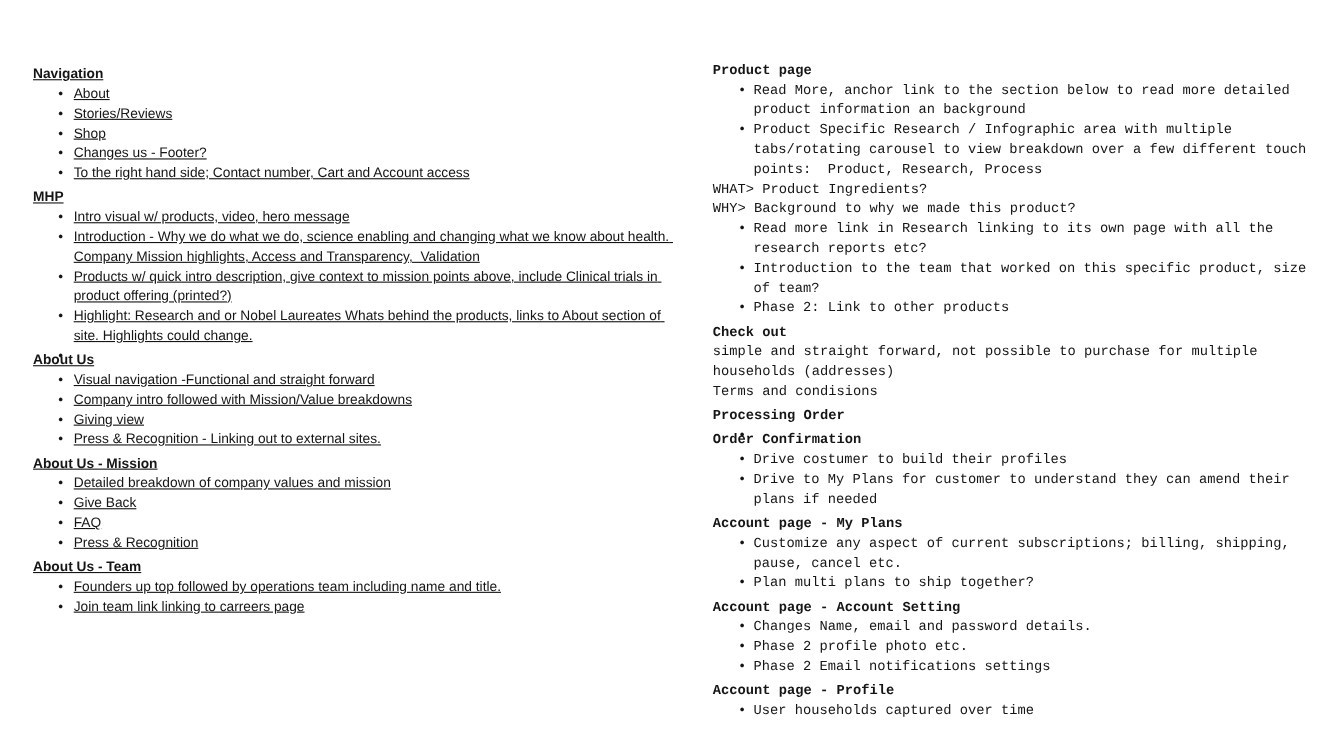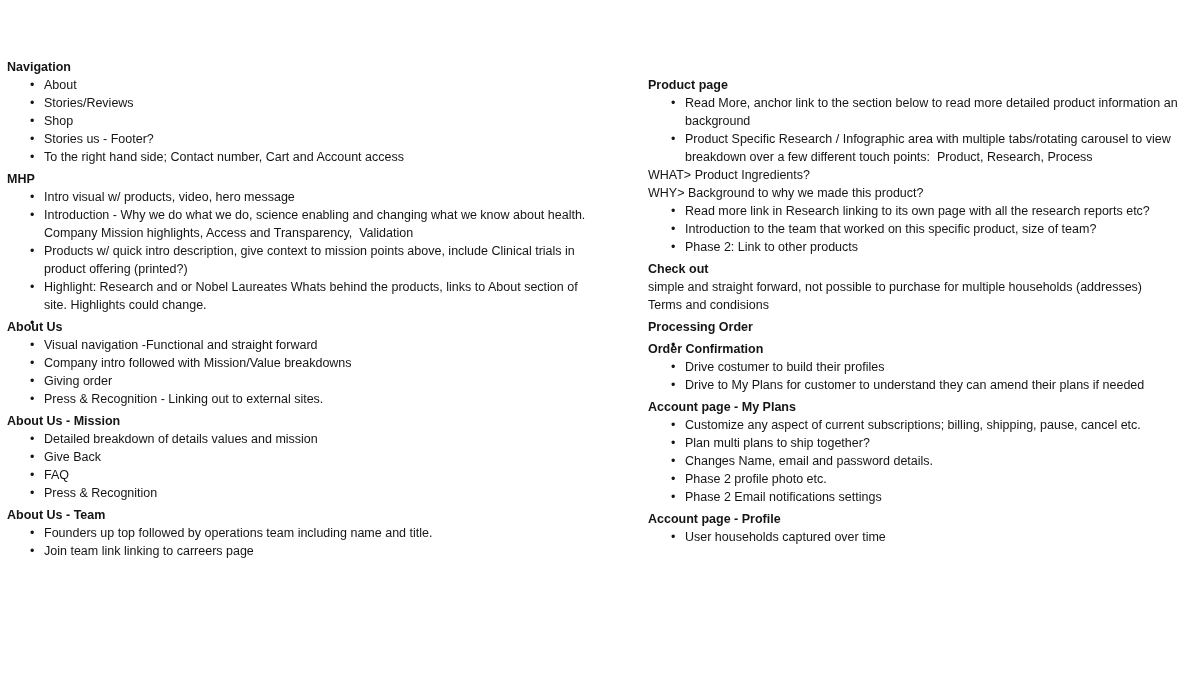--- a/index.html
+++ b/index.html
@@ -16,22 +16,22 @@
     position: relative;
     width: 1200px;
     height: 686px;
     background: #ffffff;
   }
   .col {
     position: absolute;
     font-size: 12.5px;
     line-height: 18px;
   }
-  .col-left  { left: 7px;  top: 58px; width: 592px; }
-  .col-right { left: 648px; top: 76px; width: 552px; }
+  .col-left  { left: 30px;  top: 58px; width: 592px; text-decoration: underline; }
+  .col-right { left: 648px; top: 55px; width: 552px; font-family: Liberation Mono, monospace; }
   .heading {
     font-weight: bold;
     margin-top: 4px;
     white-space: pre-wrap;
   }
   .col > .heading:first-child { margin-top: 0; }
   ul.bullets {
     margin: 0;
     padding: 0;
     list-style: none;
@@ -52,41 +52,41 @@
 </head>
 <body>
 
 <main class="doc">
   <section class="col col-left">
       <div class="heading">Navigation</div>
       <ul class="bullets">
         <li class="bullet-item"><span class="dot">•</span><span class="txt">About</span></li>
         <li class="bullet-item"><span class="dot">•</span><span class="txt">Stories/Reviews</span></li>
         <li class="bullet-item"><span class="dot">•</span><span class="txt">Shop</span></li>
-        <li class="bullet-item"><span class="dot">•</span><span class="txt">Stories us - Footer?</span></li>
+        <li class="bullet-item"><span class="dot">•</span><span class="txt">Changes us - Footer?</span></li>
         <li class="bullet-item"><span class="dot">•</span><span class="txt">To the right hand side; Contact number, Cart and Account access</span></li>
       </ul>
       <div class="heading">MHP</div>
       <ul class="bullets">
         <li class="bullet-item"><span class="dot">•</span><span class="txt">Intro visual w/ products, video, hero message</span></li>
         <li class="bullet-item"><span class="dot">•</span><span class="txt">Introduction - Why we do what we do, science enabling and changing what we know about health. Company Mission highlights, Access and Transparency,  Validation</span></li>
         <li class="bullet-item"><span class="dot">•</span><span class="txt">Products w/ quick intro description, give context to mission points above, include Clinical trials in product offering (printed?)</span></li>
         <li class="bullet-item"><span class="dot">•</span><span class="txt">Highlight: Research and or Nobel Laureates Whats behind the products, links to About section of site. Highlights could change.</span></li>
         <li class="bullet-item"><span class="dot">•</span></li>
       </ul>
       <div class="heading">About Us</div>
       <ul class="bullets">
         <li class="bullet-item"><span class="dot">•</span><span class="txt">Visual navigation -Functional and straight forward</span></li>
         <li class="bullet-item"><span class="dot">•</span><span class="txt">Company intro followed with Mission/Value breakdowns</span></li>
-        <li class="bullet-item"><span class="dot">•</span><span class="txt">Giving order</span></li>
+        <li class="bullet-item"><span class="dot">•</span><span class="txt">Giving view</span></li>
         <li class="bullet-item"><span class="dot">•</span><span class="txt">Press &amp; Recognition - Linking out to external sites.</span></li>
       </ul>
       <div class="heading">About Us - Mission</div>
       <ul class="bullets">
-        <li class="bullet-item"><span class="dot">•</span><span class="txt">Detailed breakdown of details values and mission</span></li>
+        <li class="bullet-item"><span class="dot">•</span><span class="txt">Detailed breakdown of company values and mission</span></li>
         <li class="bullet-item"><span class="dot">•</span><span class="txt">Give Back</span></li>
         <li class="bullet-item"><span class="dot">•</span><span class="txt">FAQ</span></li>
         <li class="bullet-item"><span class="dot">•</span><span class="txt">Press &amp; Recognition</span></li>
       </ul>
       <div class="heading">About Us - Team</div>
       <ul class="bullets">
         <li class="bullet-item"><span class="dot">•</span><span class="txt">Founders up top followed by operations team including name and title.</span></li>
         <li class="bullet-item"><span class="dot">•</span><span class="txt">Join team link linking to carreers page</span></li>
       </ul>
     </section>
@@ -113,20 +113,21 @@
       <div class="heading">Order Confirmation</div>
       <ul class="bullets">
         <li class="bullet-item"><span class="dot">•</span><span class="txt">Drive costumer to build their profiles</span></li>
         <li class="bullet-item"><span class="dot">•</span><span class="txt">Drive to My Plans for customer to understand they can amend their plans if needed</span></li>
       </ul>
       <div class="heading">Account page - My Plans</div>
       <ul class="bullets">
         <li class="bullet-item"><span class="dot">•</span><span class="txt">Customize any aspect of current subscriptions; billing, shipping, pause, cancel etc.</span></li>
         <li class="bullet-item"><span class="dot">•</span><span class="txt">Plan multi plans to ship together?</span></li>
       </ul>
+      <div class="heading">Account page - Account Setting</div>
       <ul class="bullets">
         <li class="bullet-item"><span class="dot">•</span><span class="txt">Changes Name, email and password details.</span></li>
         <li class="bullet-item"><span class="dot">•</span><span class="txt">Phase 2 profile photo etc.</span></li>
         <li class="bullet-item"><span class="dot">•</span><span class="txt">Phase 2 Email notifications settings</span></li>
       </ul>
       <div class="heading">Account page - Profile</div>
       <ul class="bullets">
         <li class="bullet-item"><span class="dot">•</span><span class="txt">User households captured over time</span></li>
       </ul>
     </section>

